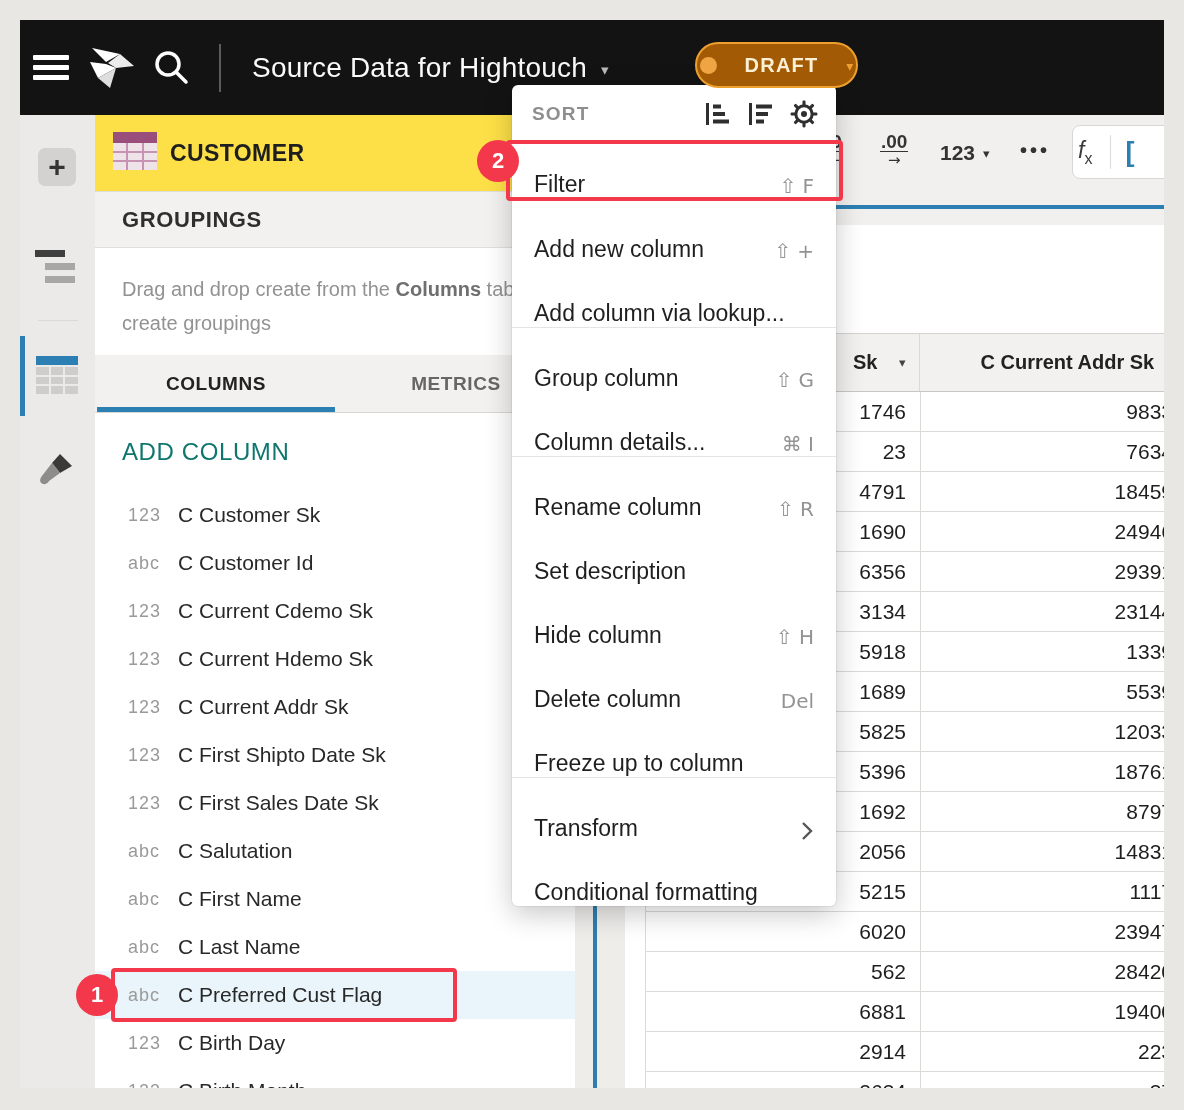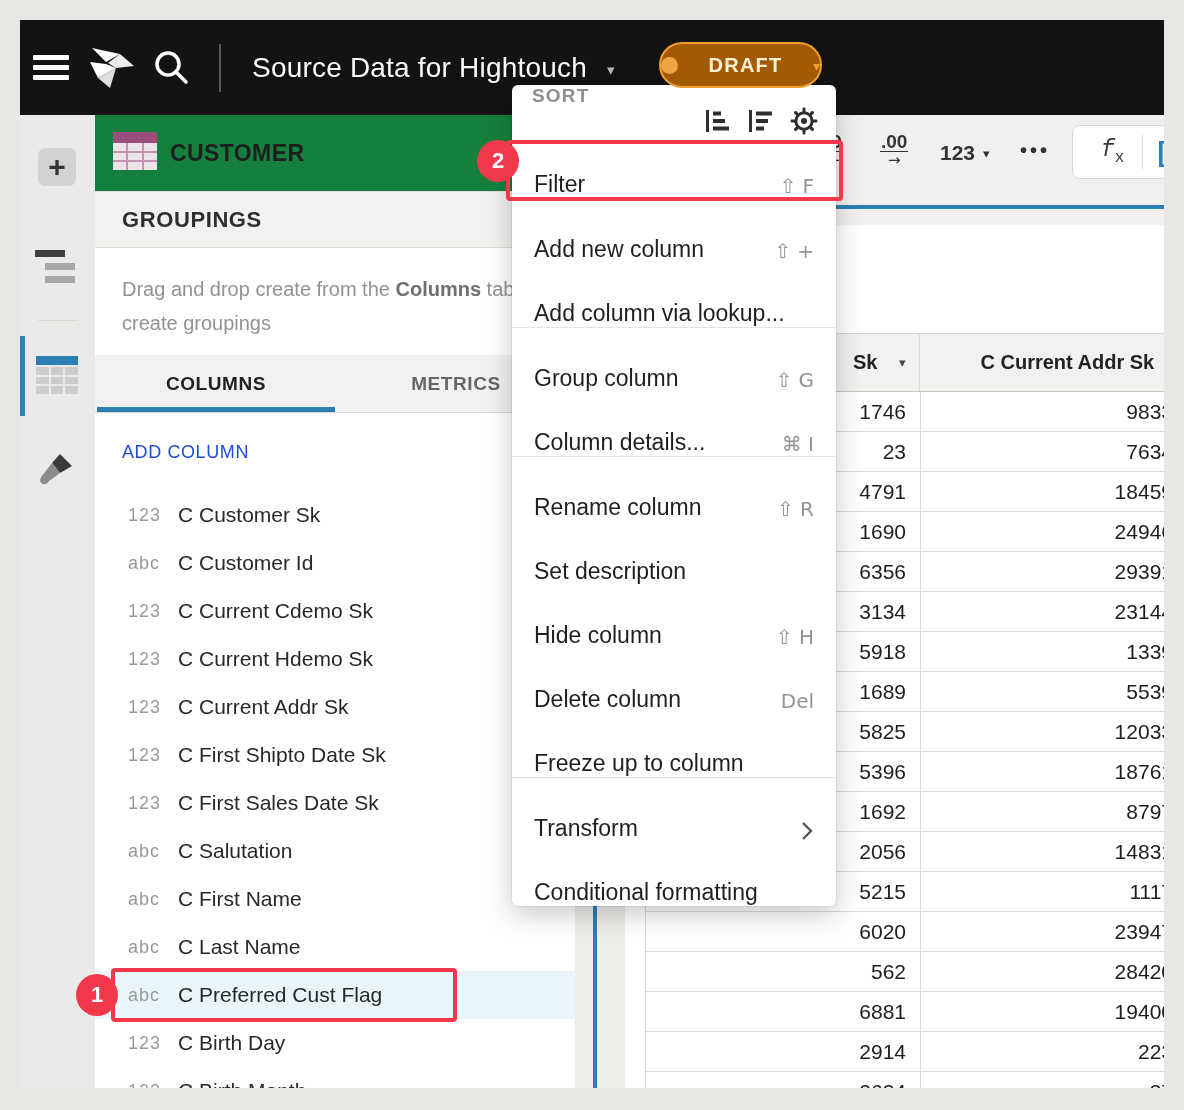--- a/index.html
+++ b/index.html
@@ -7,27 +7,27 @@
   .glyph{font-family:"DejaVu Sans","Liberation Sans",sans-serif;}
   #app{position:absolute;left:20px;top:20px;width:1144px;height:1068px;background:#fff;overflow:hidden;}
 
   
   #topbar{position:absolute;left:0;top:0;width:1144px;height:95px;background:#131313;z-index:40;}
   #hamburger{position:absolute;left:13px;top:35px;width:36px;height:26px;cursor:pointer;}
   #hamburger div{width:36px;height:4.5px;background:#fff;border-radius:1px;margin-bottom:5.5px;}
   #logo{position:absolute;left:66px;top:24px;}
   #search-btn{position:absolute;left:132px;top:28px;width:40px;height:40px;}
   #tb-divider{position:absolute;left:199px;top:24px;width:2px;height:48px;background:#5b5b5b;}
-  #doc-title{position:absolute;left:232px;top:0;height:95px;display:flex;align-items:center;gap:20px;color:#FAFAFA;font-size:28px;letter-spacing:.2px;cursor:pointer;}
+  #doc-title{position:absolute;left:232px;top:0;height:95px;display:flex;align-items:center;gap:14px;color:#FAFAFA;font-size:28px;letter-spacing:.2px;cursor:pointer;}
   #doc-title .caret{color:#b9b9b9;font-size:15px;margin-top:4px;}
 
   
-  #draft-pill{position:absolute;left:639px;top:22px;width:163px;height:46px;z-index:55;
+  #draft-pill{position:absolute;left:675px;top:22px;width:163px;height:46px;z-index:55;
     background:#A25B04;border:2.5px solid #EDA02E;border-radius:24px;box-sizing:border-box;
-    display:flex;align-items:center;justify-content:space-between;gap:28px;cursor:pointer;}
+    display:flex;align-items:center;justify-content:center;gap:28px;cursor:pointer;}
   #draft-dot{width:17px;height:17px;border-radius:50%;background:#F0A544;}
   #draft-label{color:#FBEFD4;font-size:20px;font-weight:bold;letter-spacing:1.2px;}
   #draft-caret{color:#EDA02E;font-size:14px;margin-top:2px;}
 
   
   #rail{position:absolute;left:0;top:95px;width:75px;height:973px;background:#ECEAE8;z-index:10;}
   #rail-active{position:absolute;left:0;top:316px;width:5px;height:80px;background:#2C7FB2;z-index:11;}
   .rail-btn{position:absolute;cursor:pointer;}
   #rail-plus{left:18px;top:33px;width:38px;height:38px;background:#D4D2D0;border-radius:7px;
     display:flex;align-items:center;justify-content:center;font-size:30px;color:#333;font-weight:bold;line-height:1;}
@@ -37,60 +37,60 @@
   #rail-outline .b3{position:absolute;left:10px;top:28px;width:30px;height:7px;background:#A9A7A5;}
   #rail-divider{position:absolute;left:18px;top:205px;width:40px;height:1px;background:#DBD9D6;}
   #rail-table{left:16px;top:241px;width:42px;height:40px;}
   #rail-table .hdr{width:42px;height:9px;background:#2C7FB2;}
   #rail-table .grid{margin-top:2px;display:grid;grid-template-columns:repeat(3,1fr);grid-template-rows:repeat(3,1fr);gap:2px;height:27px;}
   #rail-table .grid div{background:#CFCDCB;}
   #rail-brush{left:18px;top:337px;width:36px;height:36px;}
 
   
   #panel{position:absolute;left:75px;top:95px;width:480px;height:973px;background:#fff;}
-  #panel-header{position:absolute;left:0;top:0;width:480px;height:77px;background:#15803d;border-bottom:1px solid #E1DFDC;box-sizing:border-box;}
+  #panel-header{position:absolute;left:0;top:0;width:480px;height:77px;background:#fde047;border-bottom:1px solid #E1DFDC;box-sizing:border-box;}
   #cust-icon{position:absolute;left:18px;top:17px;width:44px;height:40px;}
   #cust-icon .hdr{width:44px;height:11px;background:#9A4E7C;}
   #cust-icon .grid{margin-top:0;display:grid;grid-template-columns:repeat(3,1fr);grid-template-rows:repeat(3,1fr);gap:2px;background:#C793B2;padding:0;height:27px;}
   #cust-icon .grid div{background:#EFE3EA;}
   #panel-title{position:absolute;left:75px;top:0;height:77px;display:flex;align-items:center;font-size:23px;font-weight:bold;color:#1E1E1E;letter-spacing:.4px;}
   #groupings-bar{position:absolute;left:0;top:77px;width:480px;height:56px;background:#F2F1EF;border-bottom:1px solid #E1DFDC;box-sizing:border-box;
     display:flex;align-items:center;padding-left:27px;font-size:22px;font-weight:bold;color:#2E2E2E;letter-spacing:.6px;}
   #drop-area{position:absolute;left:0;top:133px;width:480px;height:107px;background:#fff;
     padding:24px 20px 0 27px;box-sizing:border-box;font-size:20px;color:#929292;line-height:34px;}
   #drop-area b{color:#6f6f6f;}
   #tabs{position:absolute;left:0;top:240px;width:480px;height:58px;background:#F2F1EF;border-bottom:1px solid #D9D7D4;box-sizing:border-box;display:flex;}
   .tab{position:relative;height:100%;display:flex;align-items:center;justify-content:center;
     font-size:19px;font-weight:bold;letter-spacing:.6px;cursor:pointer;}
   #tab-columns{width:242px;color:#222;}
   #tab-columns .underline{position:absolute;left:2px;bottom:0;width:238px;height:5px;background:#2C7FB2;}
   #tab-metrics{width:238px;color:#666;}
   #col-section{position:absolute;left:0;top:298px;width:480px;height:675px;background:#fff;}
-  #add-col-label{padding:28px 0 28px 27px;font-size:18px;color:#1d4ed8;letter-spacing:.6px;line-height:22px;}
+  #add-col-label{padding:28px 0 28px 27px;font-size:24px;color:#0f766e;letter-spacing:.6px;line-height:22px;}
   .col-row{height:48px;display:flex;align-items:center;padding-left:33px;cursor:pointer;}
   .col-row.hl{background:#E9F4FB;}
   .col-badge{width:44px;margin-right:6px;font-size:18px;color:#9A9A9A;letter-spacing:1px;}
   .col-name{font-size:21px;color:#282828;white-space:nowrap;}
 
   
   #gutter{position:absolute;left:555px;top:95px;width:50px;height:973px;background:#EFEDEA;}
   #gutter-line{position:absolute;left:573px;top:187px;width:4px;height:881px;background:#2C7FB2;cursor:col-resize;z-index:12;}
 
   
   #right-main{position:absolute;left:605px;top:95px;width:539px;height:973px;background:#fff;}
   #rtoolbar{position:absolute;left:0;top:0;width:539px;height:90px;background:#F1F0EF;}
   .tb-item{position:absolute;top:18px;color:#333;cursor:pointer;text-align:center;}
   .dec-ico{font-size:19px;font-weight:bold;line-height:18px;border-bottom:1.5px solid #333;padding:0 1px;}
   .dec-arrow{font-size:15px;line-height:16px;color:#333;}
   #tb-numfmt{top:26px;font-size:21px;font-weight:bold;display:flex;gap:8px;align-items:center;}
   #tb-numfmt .caret{font-size:13px;}
   #tb-more{top:24px;font-size:20px;font-weight:bold;letter-spacing:3px;color:#333;}
   #fx-box{position:absolute;left:447px;top:10px;width:120px;height:54px;background:#fff;border:1px solid #D9D7D4;border-radius:8px;
     display:flex;align-items:center;box-sizing:border-box;}
-  #fx-label{font-size:23px;color:#3a3a3a;margin-left:28px;font-style:italic;font-family:Liberation Mono, monospace;}
+  #fx-label{font-size:23px;color:#3a3a3a;margin-left:5px;font-style:italic;}
   #fx-label sub{font-size:16px;font-style:normal;}
   #fx-sep{width:1px;height:34px;background:#DDDBD8;margin-left:18px;}
   #fx-bracket{color:#2C7FB2;font-size:27px;font-weight:bold;margin-left:14px;}
   #blue-hline{position:absolute;left:0;top:90px;width:539px;height:4px;background:#2C7FB2;}
   #gray-strip{position:absolute;left:0;top:94px;width:539px;height:16px;background:#F1F0EF;}
 
   
   #grid{position:absolute;left:20px;top:218px;width:560px;border-left:1px solid #DCDAD7;box-sizing:border-box;}
   #grid-header{height:59px;background:#F2F1EF;border-top:1px solid #D5D3D0;border-bottom:1px solid #C9C7C4;box-sizing:border-box;display:flex;}
   .hcell{font-size:20px;font-weight:bold;color:#222;display:flex;align-items:center;}
@@ -99,21 +99,21 @@
   #hc1 .caret{position:absolute;right:14px;font-size:13px;color:#444;cursor:pointer;}
   #hc2{width:285px;padding-left:60px;box-sizing:border-box;white-space:nowrap;}
   .grid-row{height:40px;display:flex;border-bottom:1px solid #DCDAD7;box-sizing:border-box;background:#fff;}
   .gcell{font-size:21px;color:#1E1E1E;display:flex;align-items:center;justify-content:flex-end;box-sizing:border-box;}
   .gcell.c1{width:275px;padding-right:14px;border-right:1px solid #DCDAD7;}
   .gcell.c2{width:252px;}
 
   
   #menu{position:absolute;left:492px;top:65px;width:324px;background:#fff;z-index:50;border-radius:6px;
     box-shadow:0 8px 28px rgba(0,0,0,.22),0 0 0 1px rgba(0,0,0,.05);}
-  #menu-header{height:58px;display:flex;padding:0 18px 0 20px;border-bottom:1px solid #E6E4E1;flex-direction:column;}
+  #menu-header{height:58px;display:flex;align-items:center;padding:0 18px 0 20px;border-bottom:1px solid #E6E4E1;}
   #menu-sort-label{font-size:19px;font-weight:bold;color:#8E8E8E;letter-spacing:1.2px;}
   #menu-hdr-icons{margin-left:auto;display:flex;gap:17px;align-items:center;}
   #menu-hdr-icons span{cursor:pointer;display:flex;}
   .menu-group{border-top:1px solid #E6E4E1;}
   .menu-group:first-child{border-top:none;}
   .menu-item{height:64px;display:flex;align-items:flex-end;padding:0 22px;cursor:pointer;}
   .menu-item.compact{height:54px;}
   .mi-label{font-size:23px;color:#1F1F1F;}
   .mi-shortcut{margin-left:auto;color:#939393;font-size:20px;}
   .mi-chevron{margin-left:auto;display:flex;}

